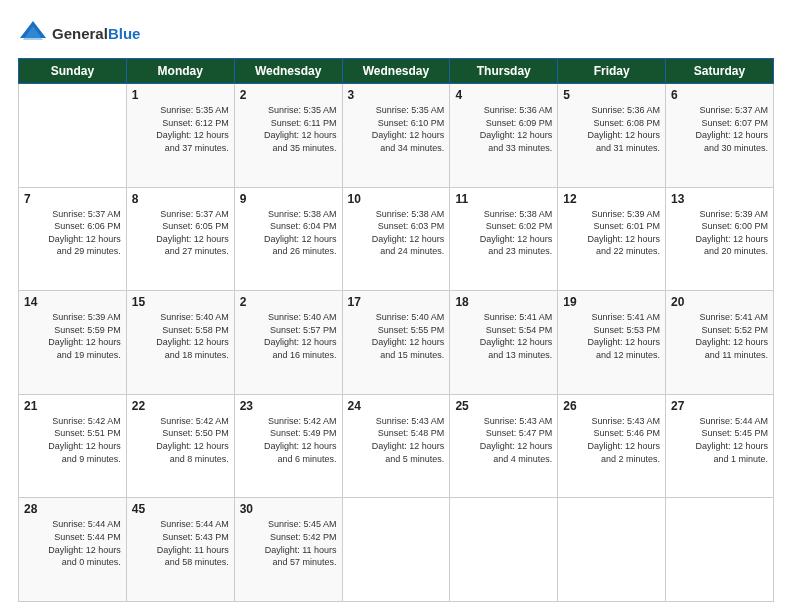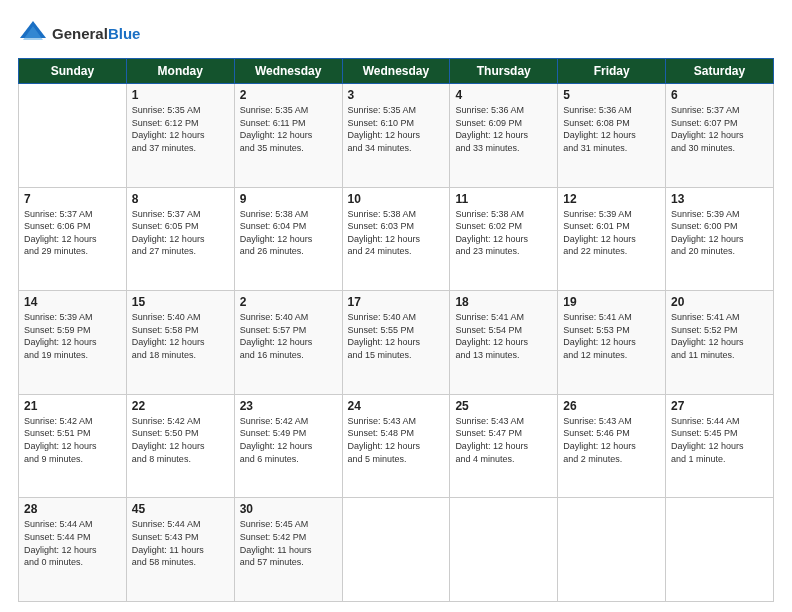--- a/index.html
+++ b/index.html
@@ -88,20 +88,21 @@
       font-size: 12px;
       font-weight: bold;
       color: #222;
       margin-bottom: 2px;
       display: block;
     }
     .day-info {
       font-size: 9px;
       line-height: 1.4;
       color: #333;
+      text-align: right;
     }
     .empty-cell {
       background: #fff;
     }
     .row-shade {
       background: #f9f9f9;
     }
   </style>
 </head>
 <body>

